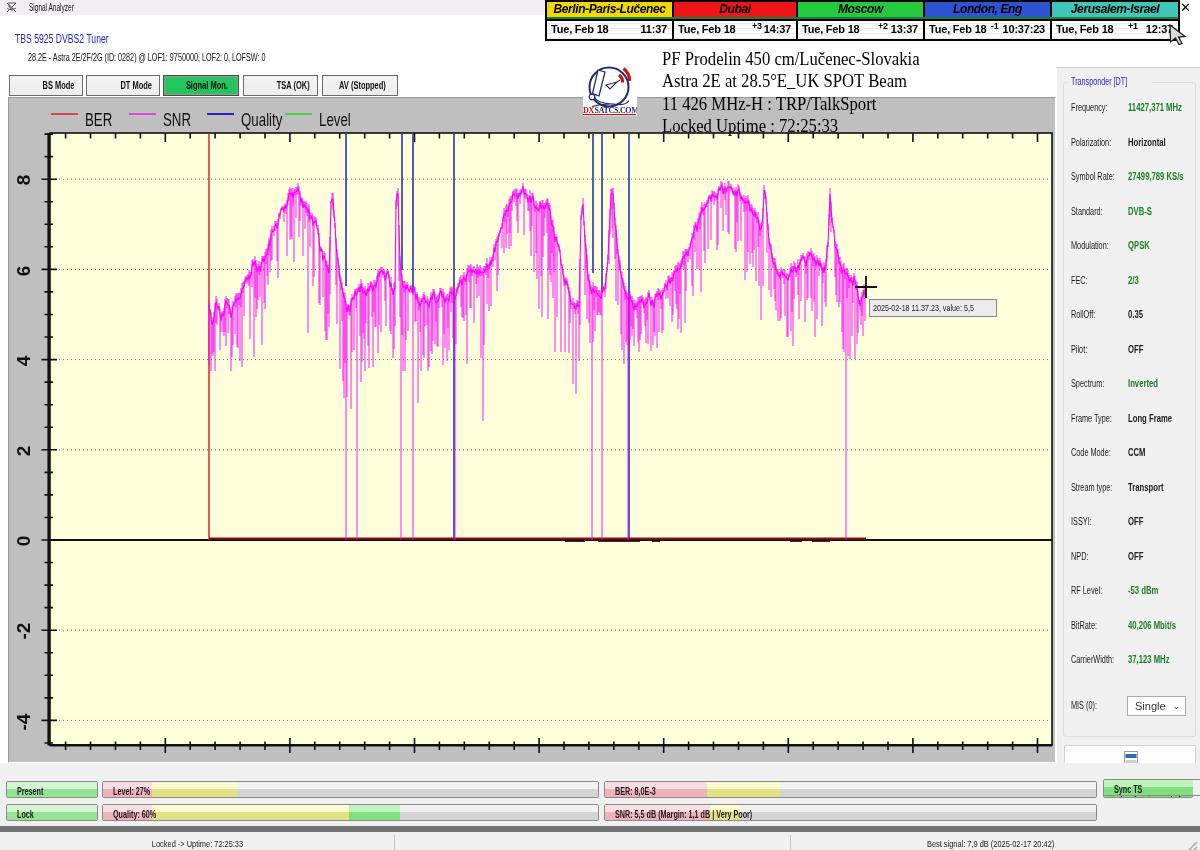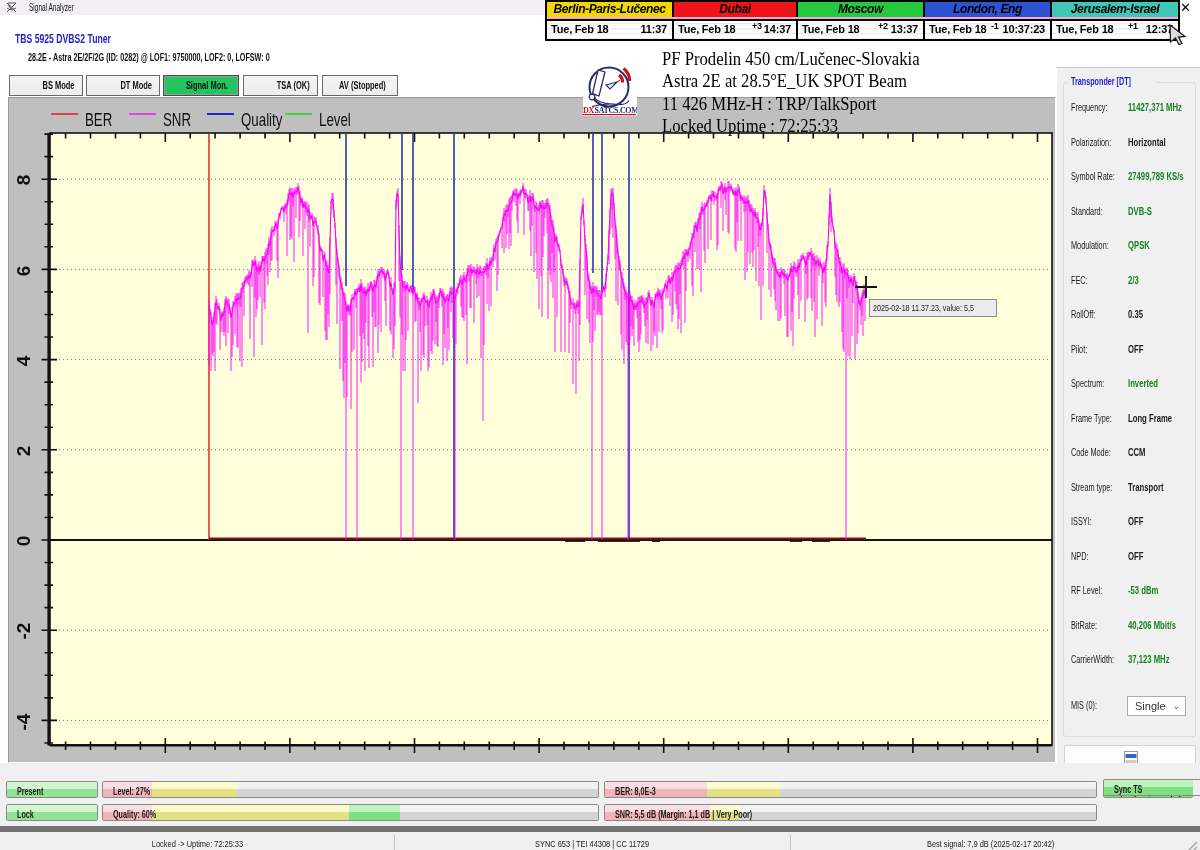--- a/index.html
+++ b/index.html
@@ -1,32 +1,32 @@
 <!DOCTYPE html>
 <html><head>
 <meta charset="utf-8">
 <style>
 *{margin:0;padding:0;box-sizing:border-box}
 html,body{width:1200px;height:850px;overflow:hidden;background:#fff;
   font-family:"Liberation Sans",sans-serif;position:relative}
 .abs{position:absolute}
-.b{font-weight:bold}
+.b{font-weight:normal}
 
 #titlebar{left:0;top:0;width:1200px;height:15px;background:#f1eff4;font-size:11px;color:#111}
 
 .tab{position:absolute;top:75px;height:21px;background:linear-gradient(#f4f4f4,#ededed);
   border:1px solid #6a6a6a;font-size:11px;font-weight:bold;color:#111;text-align:right;line-height:19px}
 .tab.sel{background:#22c55e;border:1px solid #4a4a4a;box-shadow:inset 0 0 0 1px #9a9a9a}
 
 #panel{left:8px;top:97px;width:1048px;height:666px;background:#bfbfbf;border:1px solid #9a9a9a;border-right-color:#fff;border-bottom-color:#fff}
 .leg{position:absolute;top:109px;height:14px;font-size:19px;color:#111}
 .legline{position:absolute;top:113px;width:27px;height:2px}
 .ylab{position:absolute;width:34px;text-align:center;font-size:19px;font-weight:bold;color:#111;transform:rotate(-90deg)}
 
-#clocks{left:545px;top:0;width:635px;height:41px;border:2px solid #000;background:#f9a8d4;z-index:6}
+#clocks{left:545px;top:0;width:635px;height:41px;border:2px solid #000;background:#15803d;z-index:6}
 .ck{position:absolute;top:0;height:15px;border-right:2px solid #000;font-size:12px;font-weight:bold;font-style:italic;text-align:center;line-height:14px;color:#000;letter-spacing:-0.4px;white-space:nowrap}
 .ct{position:absolute;top:17px;height:20px;border-right:2px solid #000;font-size:11px;font-weight:bold;color:#000;letter-spacing:-0.2px;white-space:nowrap;
  background:repeating-linear-gradient(#fff 0 2px,#ececec 2px 3px,#fbfbfb 3px 5px);border-top:2px solid #000}
 .ct .d{position:absolute;left:4px;top:2px}.ct .t{position:absolute;right:5px;top:2px}
 .ct .o{position:absolute;font-size:9px;top:0px}
 
 #rp{left:1057px;top:68px;width:143px;height:709px;background:#f0f0f0}
 .rl{position:absolute;left:14px;font-size:10px;color:#1a1a1a;white-space:nowrap;transform:scaleX(0.73);transform-origin:0 50%}
 .rv{position:absolute;left:71px;font-size:10px;font-weight:bold;color:#1a1a1a;white-space:nowrap;transform:scaleX(0.77);transform-origin:0 50%}
 .gn{color:#17801f}
@@ -259,19 +259,18 @@
     <div class="seg sg-green2" style="left:-1px;width:90px"></div>
     <span style="color:#1b1b1b">
       <span style="display:inline-block;transform:scaleX(0.72);transform-origin:0 50%;white-space:nowrap">Sync TS</span>
     </span>
   </div>
 
 <div class="abs" id="status">
  <div class="abs" style="left:394px;top:3px;width:1px;height:18px;background:#c4c4c4"></div>
  <div class="abs" style="left:790px;top:3px;width:1px;height:18px;background:#c4c4c4"></div>
  <div class="abs" style="left:0;top:6px;width:394px;text-align:center;font-size:9.5px"><span class="sqC" style="transform:scaleX(0.78)">Locked -&gt; Uptime: 72:25:33</span></div>
- <div class="abs" style="left:395px;top:6px;width:395px;text-align:center;font-size:9.5px"><span class="sqC" style="transform:scaleX(0.78)">SYNC 653 | TEI 44308 | CC 11729</span></div>
  <div class="abs" style="left:791px;top:6px;width:400px;text-align:center;font-size:9.5px"><span class="sqC" style="transform:scaleX(0.78)">Best signal: 7,9 dB (2025-02-17 20:42)</span></div>
  <svg class="abs" style="right:2px;top:9px" width="13" height="13">
       <path d="M12 1L1 12M12 6L6 12M12 11l-1 1" stroke="#aaa" stroke-width="1.5"></path>
     </svg>
  <div class="abs" style="left:2px;top:19px;width:5px;height:5px;background:#333"></div>
 </div>
 
 </body></html>

